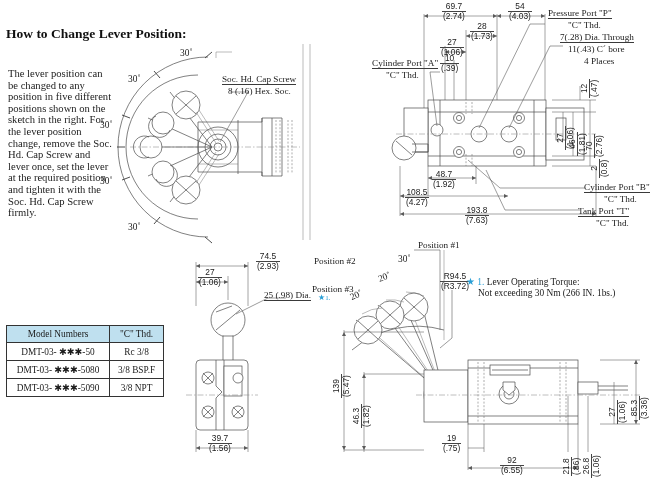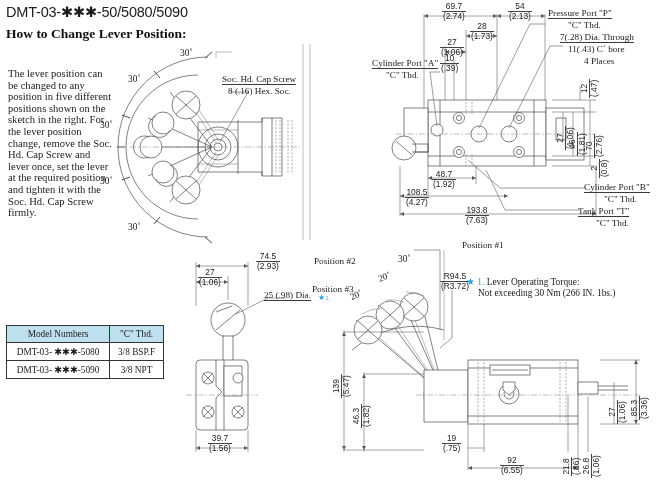--- a/index.html
+++ b/index.html
@@ -95,21 +95,20 @@
   .ctr{stroke:#8a8a8a;stroke-width:0.55;fill:none;stroke-dasharray:6 2 1.5 2;}
   .fillw{fill:#ffffff;}
   .dimln{stroke:#5a5a5a;stroke-width:0.55;fill:none;}
   .lead{stroke:#5a5a5a;stroke-width:0.6;fill:none;}
 </style>
 </head>
 <body>
 
 <div class="page">
 
-  <div class="abs" id="doc-title">DMT-03-✱✱✱-50/5080/5090</div>
   <div class="abs" id="section-title">How to Change Lever Position:</div>
 
   <div class="abs" id="lever-note">The lever position can be changed to any position in five different positions shown on the sketch in the right.  For the lever position change, remove the Soc. Hd. Cap Screw and lever once, set the lever at the required position and tighten it with the Soc. Hd. Cap Screw firmly.</div>
 
   <svg class="draw" viewBox="0 0 666 482">
 
     <line class="lnthin" x1="303" y1="44" x2="303" y2="240"></line>
     <line class="lnthin" x1="310" y1="44" x2="310" y2="240"></line>
 
     <path class="ln" d="M 208,57 A 90,90 0 0 0 208,237"></path>
@@ -428,21 +427,21 @@
 
   <div class="abs lbl serif ul" style="left:222px;top:74px;">Soc. Hd. Cap Screw</div>
   <div class="abs lbl serif" style="left:228px;top:86px;">8 (.16) Hex. Soc.</div>
 
   <div class="abs dim" style="left:442px;top:2px;">
     <span class="a">69.7</span>
     <span class="b">(2.74)</span>
   </div>
   <div class="abs dim" style="left:508px;top:2px;">
     <span class="a">54</span>
-    <span class="b">(2.13)</span>
+    <span class="b">(4.03)</span>
   </div>
   <div class="abs dim" style="left:470px;top:22px;">
     <span class="a">28</span>
     <span class="b">(1.73)</span>
   </div>
   <div class="abs dim" style="left:440px;top:38px;">
     <span class="a">27</span>
     <span class="b">(1.06)</span>
   </div>
   <div class="abs dim" style="left:440px;top:54px;">
@@ -507,21 +506,21 @@
   </div>
   <div class="abs dim" style="left:208px;top:434px;">
     <span class="a">39.7</span>
     <span class="b">(1.56)</span>
   </div>
   <div class="abs lbl serif ul" style="left:264px;top:290px;">25 (.98) Dia.</div>
   <div class="abs" style="left:318px;top:286px;">
     <span class="star" style="font-size:8px;">★</span><span class="lbl serif" style="font-size:7px;color:#2a9fd6;">1.</span>
   </div>
 
-  <div class="abs lbl serif" style="left:418px;top:240px;margin-left:44px;">Position #1</div>
+  <div class="abs lbl serif" style="left:418px;top:240px;">Position #1</div>
   <div class="abs lbl serif" style="left:314px;top:256px;">Position #2</div>
   <div class="abs lbl serif" style="left:312px;top:284px;">Position #3</div>
   <div class="abs ang" style="left:398px;top:254px;">30˚</div>
   <div class="abs ang" style="left:378px;top:272px;transform:rotate(-20deg);">20˚</div>
   <div class="abs ang" style="left:350px;top:290px;transform:rotate(-25deg);">20˚</div>
   <div class="abs dim" style="left:440px;top:272px;text-align:center;">
     <span class="a">R94.5</span>
     <span class="b">(R3.72)</span>
   </div>
   <div class="abs dim vert" style="left:332px;top:398px;">
@@ -565,20 +564,24 @@
   </div>
 
   <table id="model-table" class="abs">
     <thead>
       <tr>
         <th class="c1">Model Numbers</th>
         <th class="c2">"C"  Thd.</th>
       </tr>
     </thead>
     <tbody>
+      <tr>
+        <td>DMT-03- ✱✱✱-50</td>
+        <td>Rc 3/8</td>
+      </tr>
       <tr>
         <td>DMT-03- ✱✱✱-5080</td>
         <td>3/8 BSP.F</td>
       </tr>
       <tr>
         <td>DMT-03- ✱✱✱-5090</td>
         <td>3/8 NPT</td>
       </tr>
     </tbody>
   </table>

